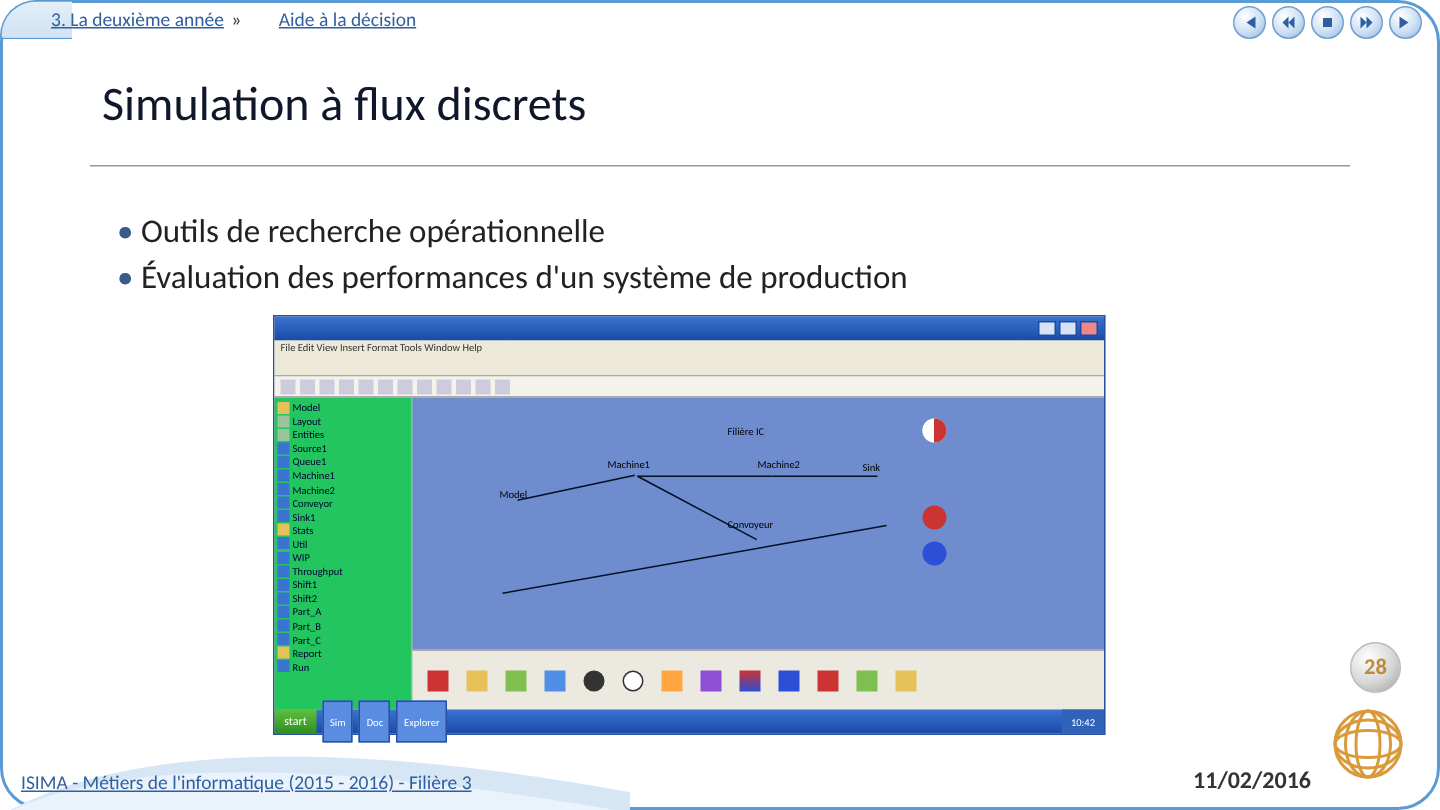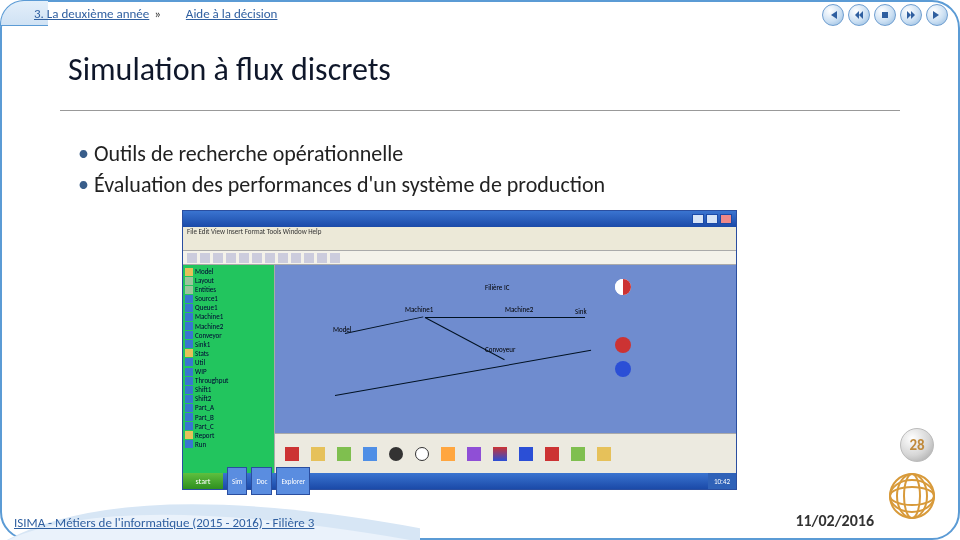--- a/index.html
+++ b/index.html
@@ -91,21 +91,21 @@
 }
 .shot-canvas .lbl{ position:absolute; color:#000; font-size:7px; }
 .shot-canvas .big-dot{ position:absolute; width:16px; height:16px; border-radius:50%; }
 .shot-canvas .arc{ position:absolute; height:1px; background:#012; transform-origin:left center; }
 .shot-palette{
   height:40px; background:#eceae0; border-top:1px solid #aaa;
   display:flex; gap:12px; align-items:center; padding:0 10px;
 }
 .shot-palette .picn{ width:14px;height:14px; }
 .shot-taskbar{ height:16px; background:linear-gradient(#3a74d0,#1b4aa8); display:flex; align-items:center; }
-.shot-taskbar .start{ width:40px;height:100%; background:linear-gradient(#5fbf3f,#2f8f1f); color:#fff; font-size:8px; display:flex;align-items:center;justify-content:center; }
+.shot-taskbar .start{ width:28px;height:100%; background:linear-gradient(#5fbf3f,#2f8f1f); color:#fff; font-size:8px; display:flex;align-items:center;justify-content:center; }
 .shot-taskbar .task{ height:28px; margin-left:4px; background:#5a8de0; border:1px solid #2a4ea0; padding:0 4px; color:#fff; font-size:7px; display:flex; align-items:center;}
 .shot-taskbar .tray{ margin-left:auto; height:100%; background:#2f62b8; padding:0 6px; color:#fff; font-size:7px; display:flex;align-items:center;}
 
 .slide-number-badge {
   position: absolute; bottom: 78px; right: 26px;
   width: 34px; height: 34px; border-radius: 50%;
   background: radial-gradient(circle at 35% 30%, #fff, #d6d6d6 55%, #9f9f9f);
   border: 1px solid #bbb;
   display:flex; align-items:center; justify-content:center;
   color:#c08a3c; font-weight:bold; font-size:15px;

